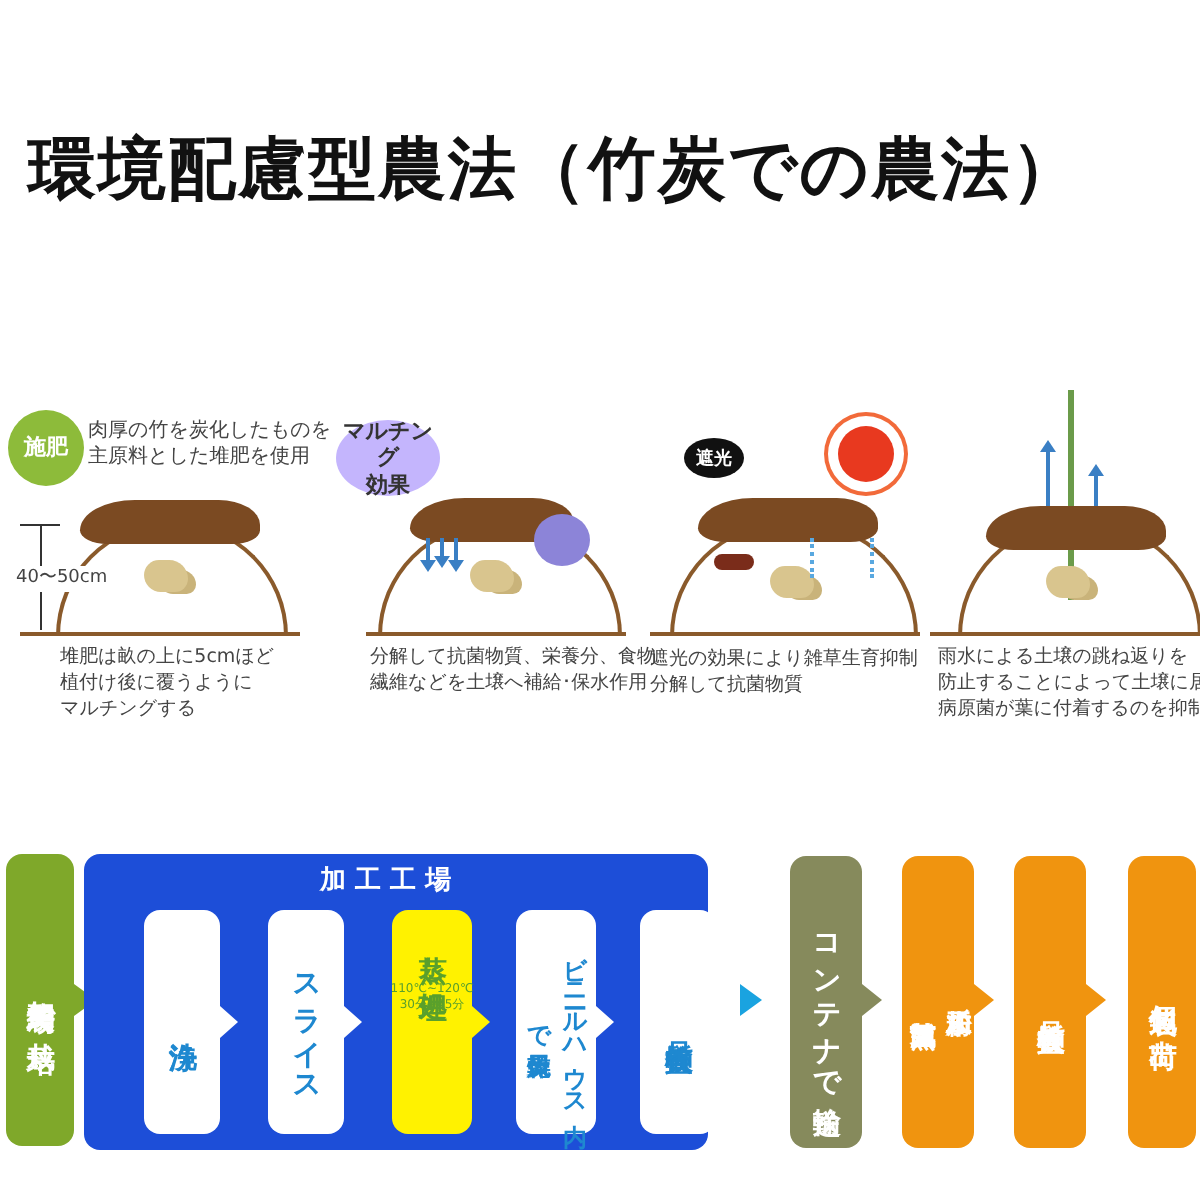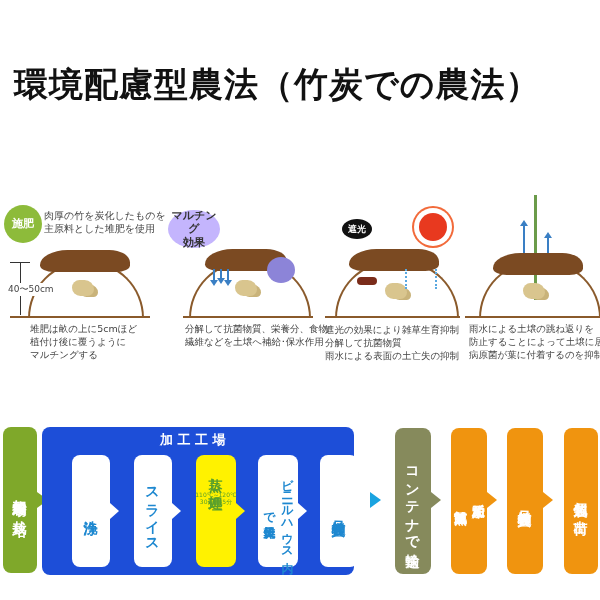--- a/index.html
+++ b/index.html
@@ -76,21 +76,20 @@
   <div class="sun" style="left:104px;top:18px;"></div>
   <div class="dome" style="left:20px;top:66px;width:120px;height:55px;"></div>
   <div class="mulch" style="left:34px;top:54px;width:90px;height:22px;"></div>
   <div style="position:absolute;left:42px;top:82px;width:20px;height:8px;border-radius:4px;background:#7a2c1a;"></div>
   <div class="ginger" style="left:70px;top:88px;"></div>
   <div style="position:absolute;left:90px;top:74px;width:28px;height:20px;border-left:2px dotted #59a8e0;border-right:2px dotted #59a8e0;"></div>
   <div class="ground" style="left:10px;top:121px;width:135px;"></div>
   <div class="desc" style="left:10px;top:128px;">
     <div>遮光の効果により雑草生育抑制</div>
     <div>分解して抗菌物質</div>
-    <div>雨水による表面の土亡失の抑制</div>
   </div>
 </div>
 
 <div class="panel" style="left:465px;">
   <div style="position:absolute;left:69px;top:0;width:3px;height:105px;background:#6b9b4a;"></div>
   <div class="blue-arrow up" style="left:58px;top:30px;height:30px;"></div>
   <div class="blue-arrow up" style="left:82px;top:42px;height:18px;"></div>
   <div class="dome" style="left:14px;top:66px;width:118px;height:55px;"></div>
   <div class="mulch" style="left:28px;top:58px;width:90px;height:22px;"></div>
   <div class="ginger" style="left:58px;top:88px;"></div>

